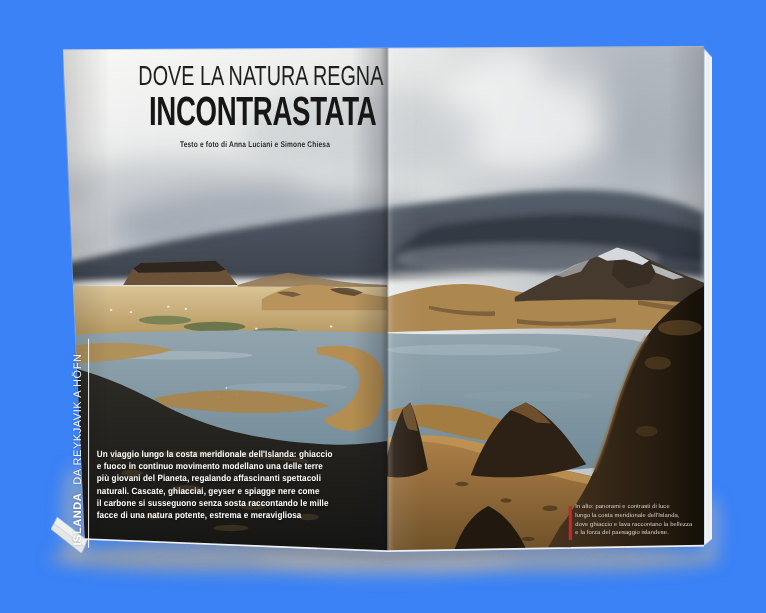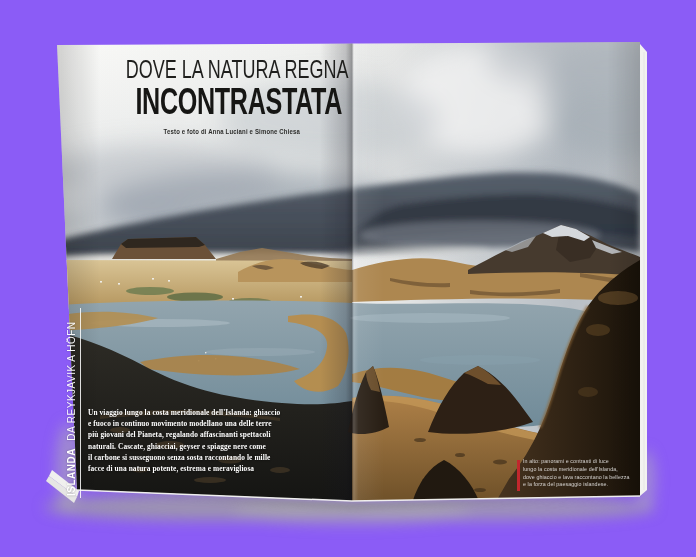--- a/index.html
+++ b/index.html
@@ -1,37 +1,37 @@
 <!DOCTYPE html>
 <html><head>
 <meta charset="utf-8">
 <style>
   html,body{margin:0;padding:0;background:#d2d2d2;}
-  .stage{position:relative;width:696px;height:557px;background:#8b5cf6;overflow:hidden;
+  .stage{position:relative;width:696px;height:557px;background:#3b82f6;overflow:hidden;
          font-family:"Liberation Sans",sans-serif;}
   .photo-svg{position:absolute;left:0;top:0;}
   
   .title-block{position:absolute;left:58px;top:56px;width:242px;text-align:right;color:#1d1d1b;}
   .title-l1{display:block;font-size:25px;line-height:26px;font-weight:400;letter-spacing:0;
             transform:scaleX(0.72);transform-origin:100% 50%;white-space:nowrap;color:#1f1f1d;}
   .title-l2{display:block;font-size:37px;line-height:38px;font-weight:700;letter-spacing:-0.5px;
             transform:scaleX(0.68);transform-origin:100% 50%;white-space:nowrap;margin-top:1px;color:#161614;}
   .byline{display:block;font-size:7.5px;font-weight:700;letter-spacing:0.2px;margin-top:6px;
           transform:scaleX(0.8);transform-origin:100% 50%;white-space:nowrap;color:#2e2e2c;}
   
   .sidebar-text{position:absolute;left:66px;top:496px;transform:rotate(-90deg);transform-origin:0 0;
                 white-space:nowrap;font-size:10px;letter-spacing:0.5px;color:#ffffff;
                 text-shadow:0 0 2px rgba(0,0,0,0.35);}
   .sidebar-text .bold{font-weight:700;}
   .sidebar-text .light{font-weight:400;margin-left:4px;opacity:0.95;}
   .sidebar-rule{position:absolute;left:80px;top:308px;width:1px;height:190px;
                 background:rgba(255,255,255,0.85);}
   
   .intro{position:absolute;left:88px;top:407px;color:#ffffff;
-         text-shadow:0 1px 2px rgba(0,0,0,0.45);font-family:Liberation Serif, serif;}
+         text-shadow:0 1px 2px rgba(0,0,0,0.45);}
   .intro .line{font-size:8.2px;font-weight:700;line-height:11.2px;letter-spacing:0.1px;
                transform:scaleX(0.9);transform-origin:0 50%;white-space:nowrap;}
   
   .caption{position:absolute;left:517px;top:458px;width:120px;}
   .caption-bar{position:absolute;left:0;top:2px;width:2.5px;height:31px;background:#c1272d;}
   .caption-lines{margin-left:6px;color:rgba(255,255,255,0.78);font-size:5.3px;line-height:7.8px;
                  letter-spacing:0.1px;}
   .caption-lines .cline{white-space:nowrap;}
 </style>
 </head>

